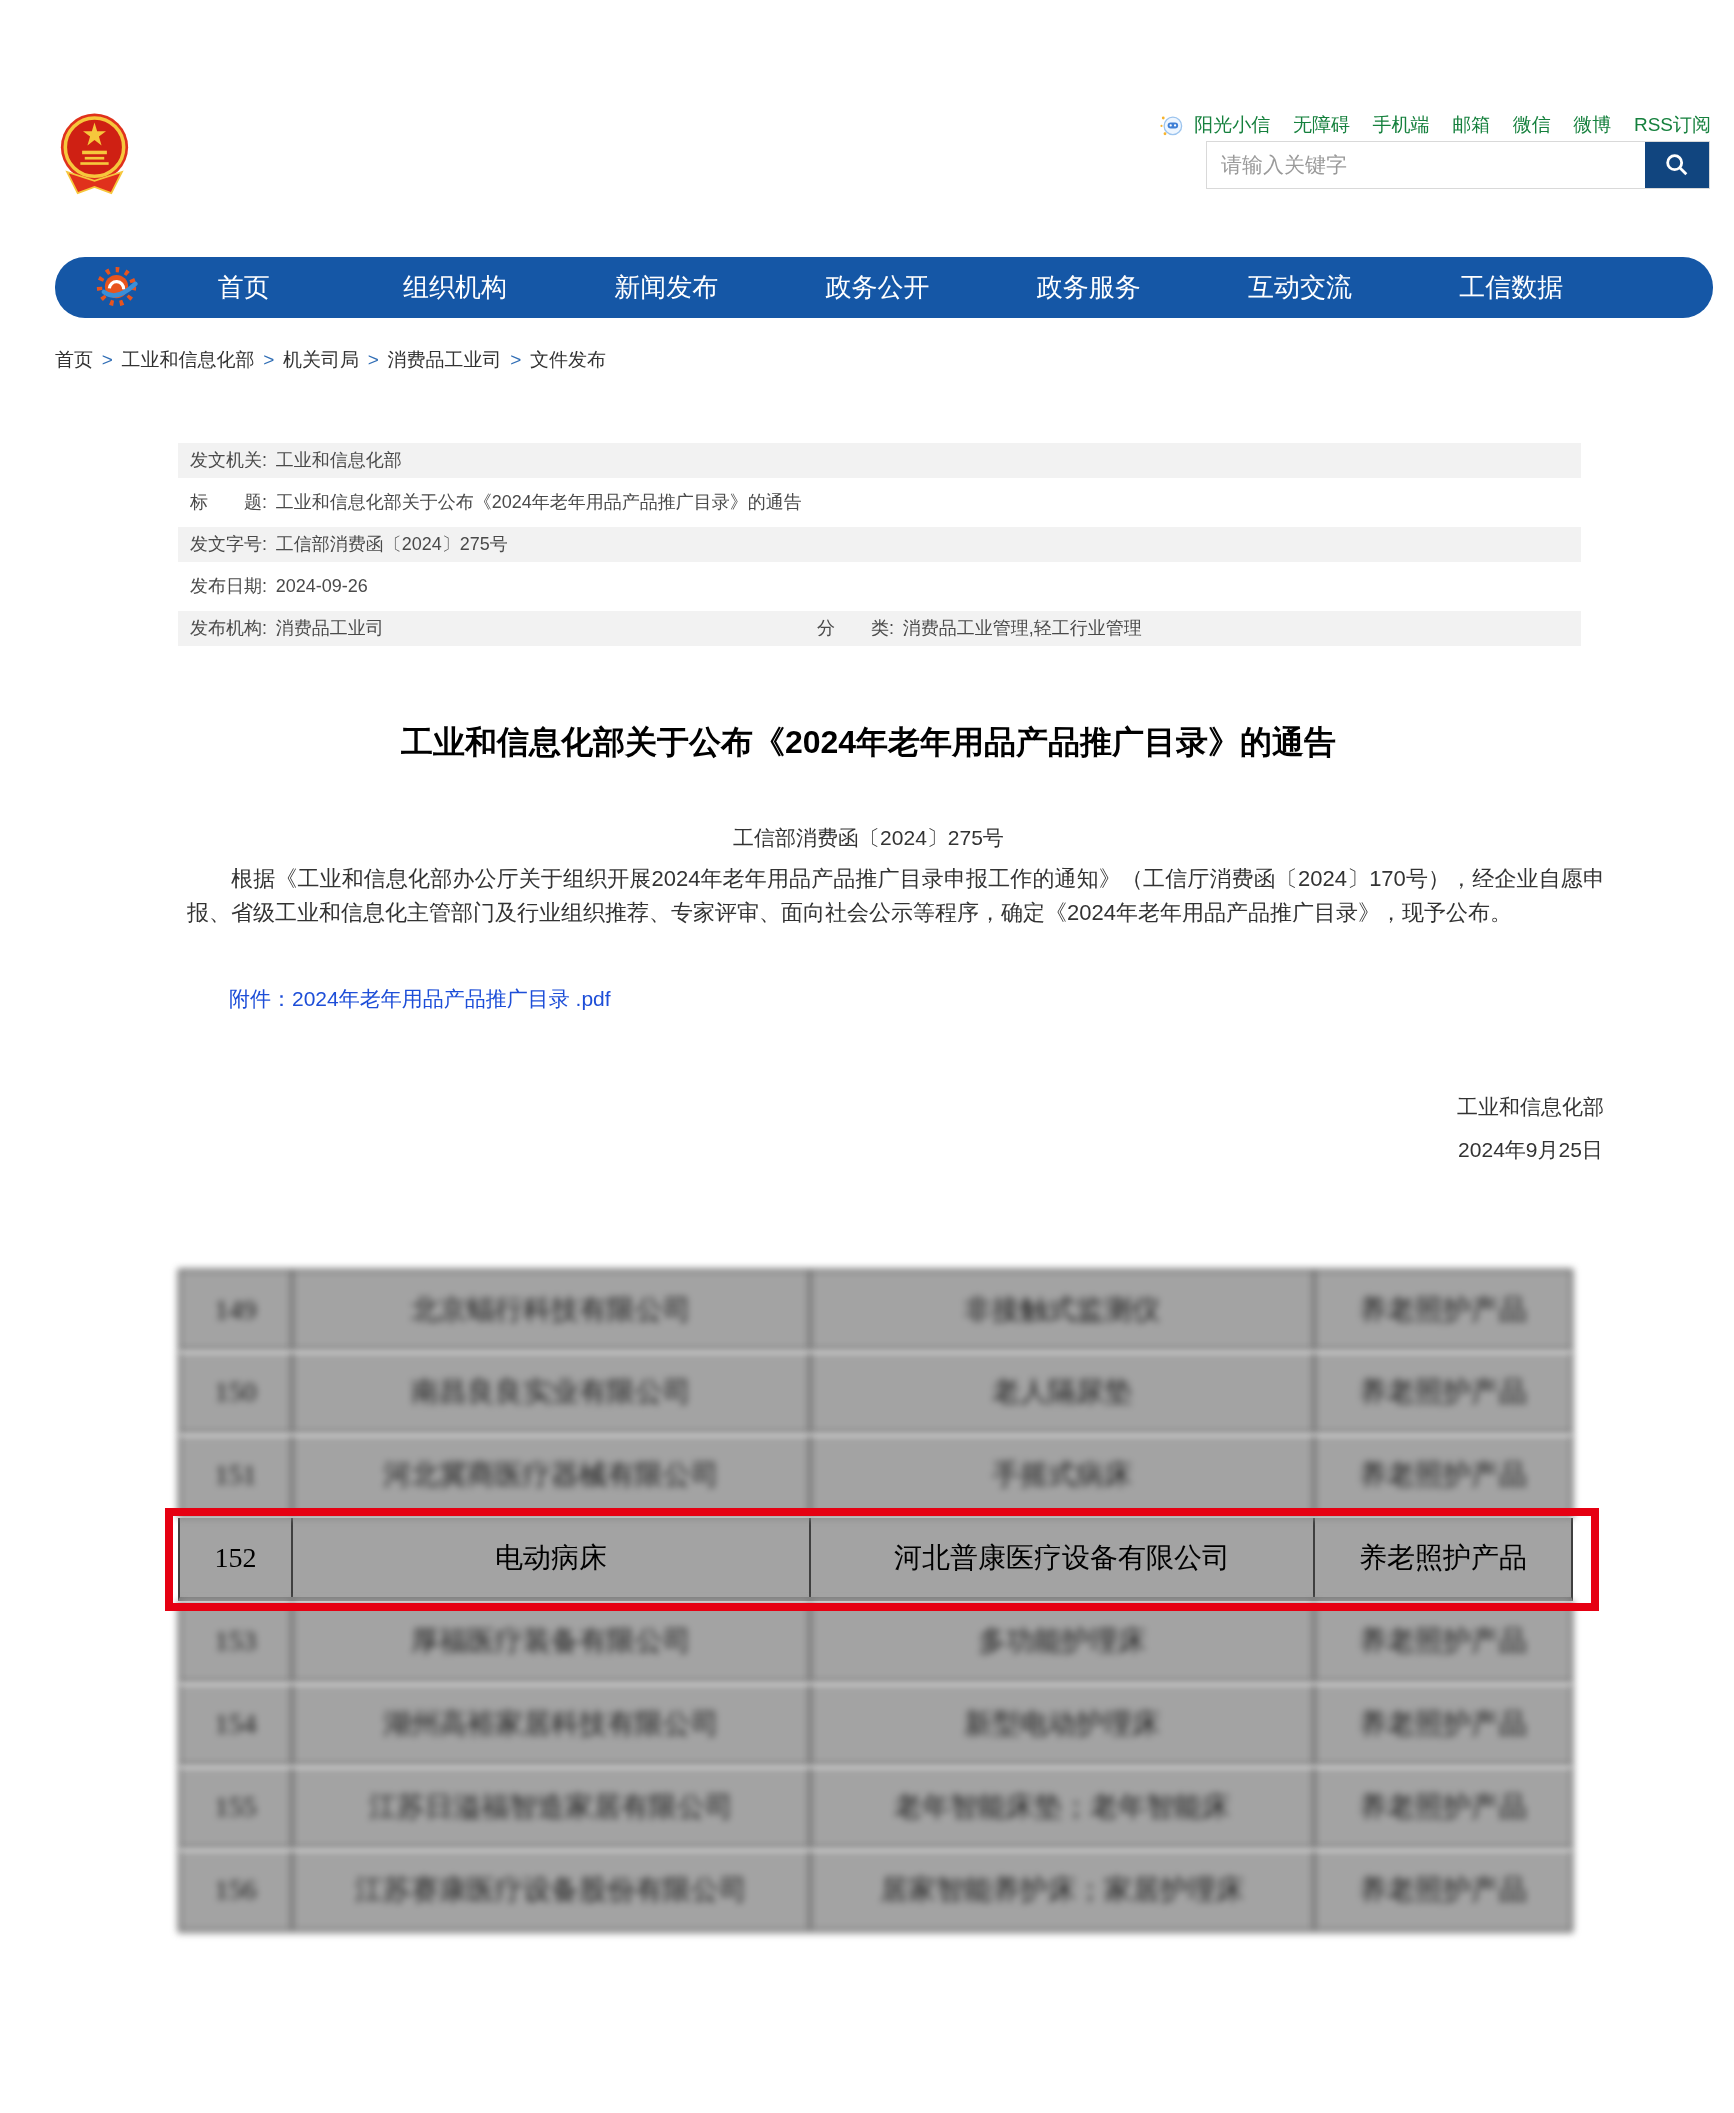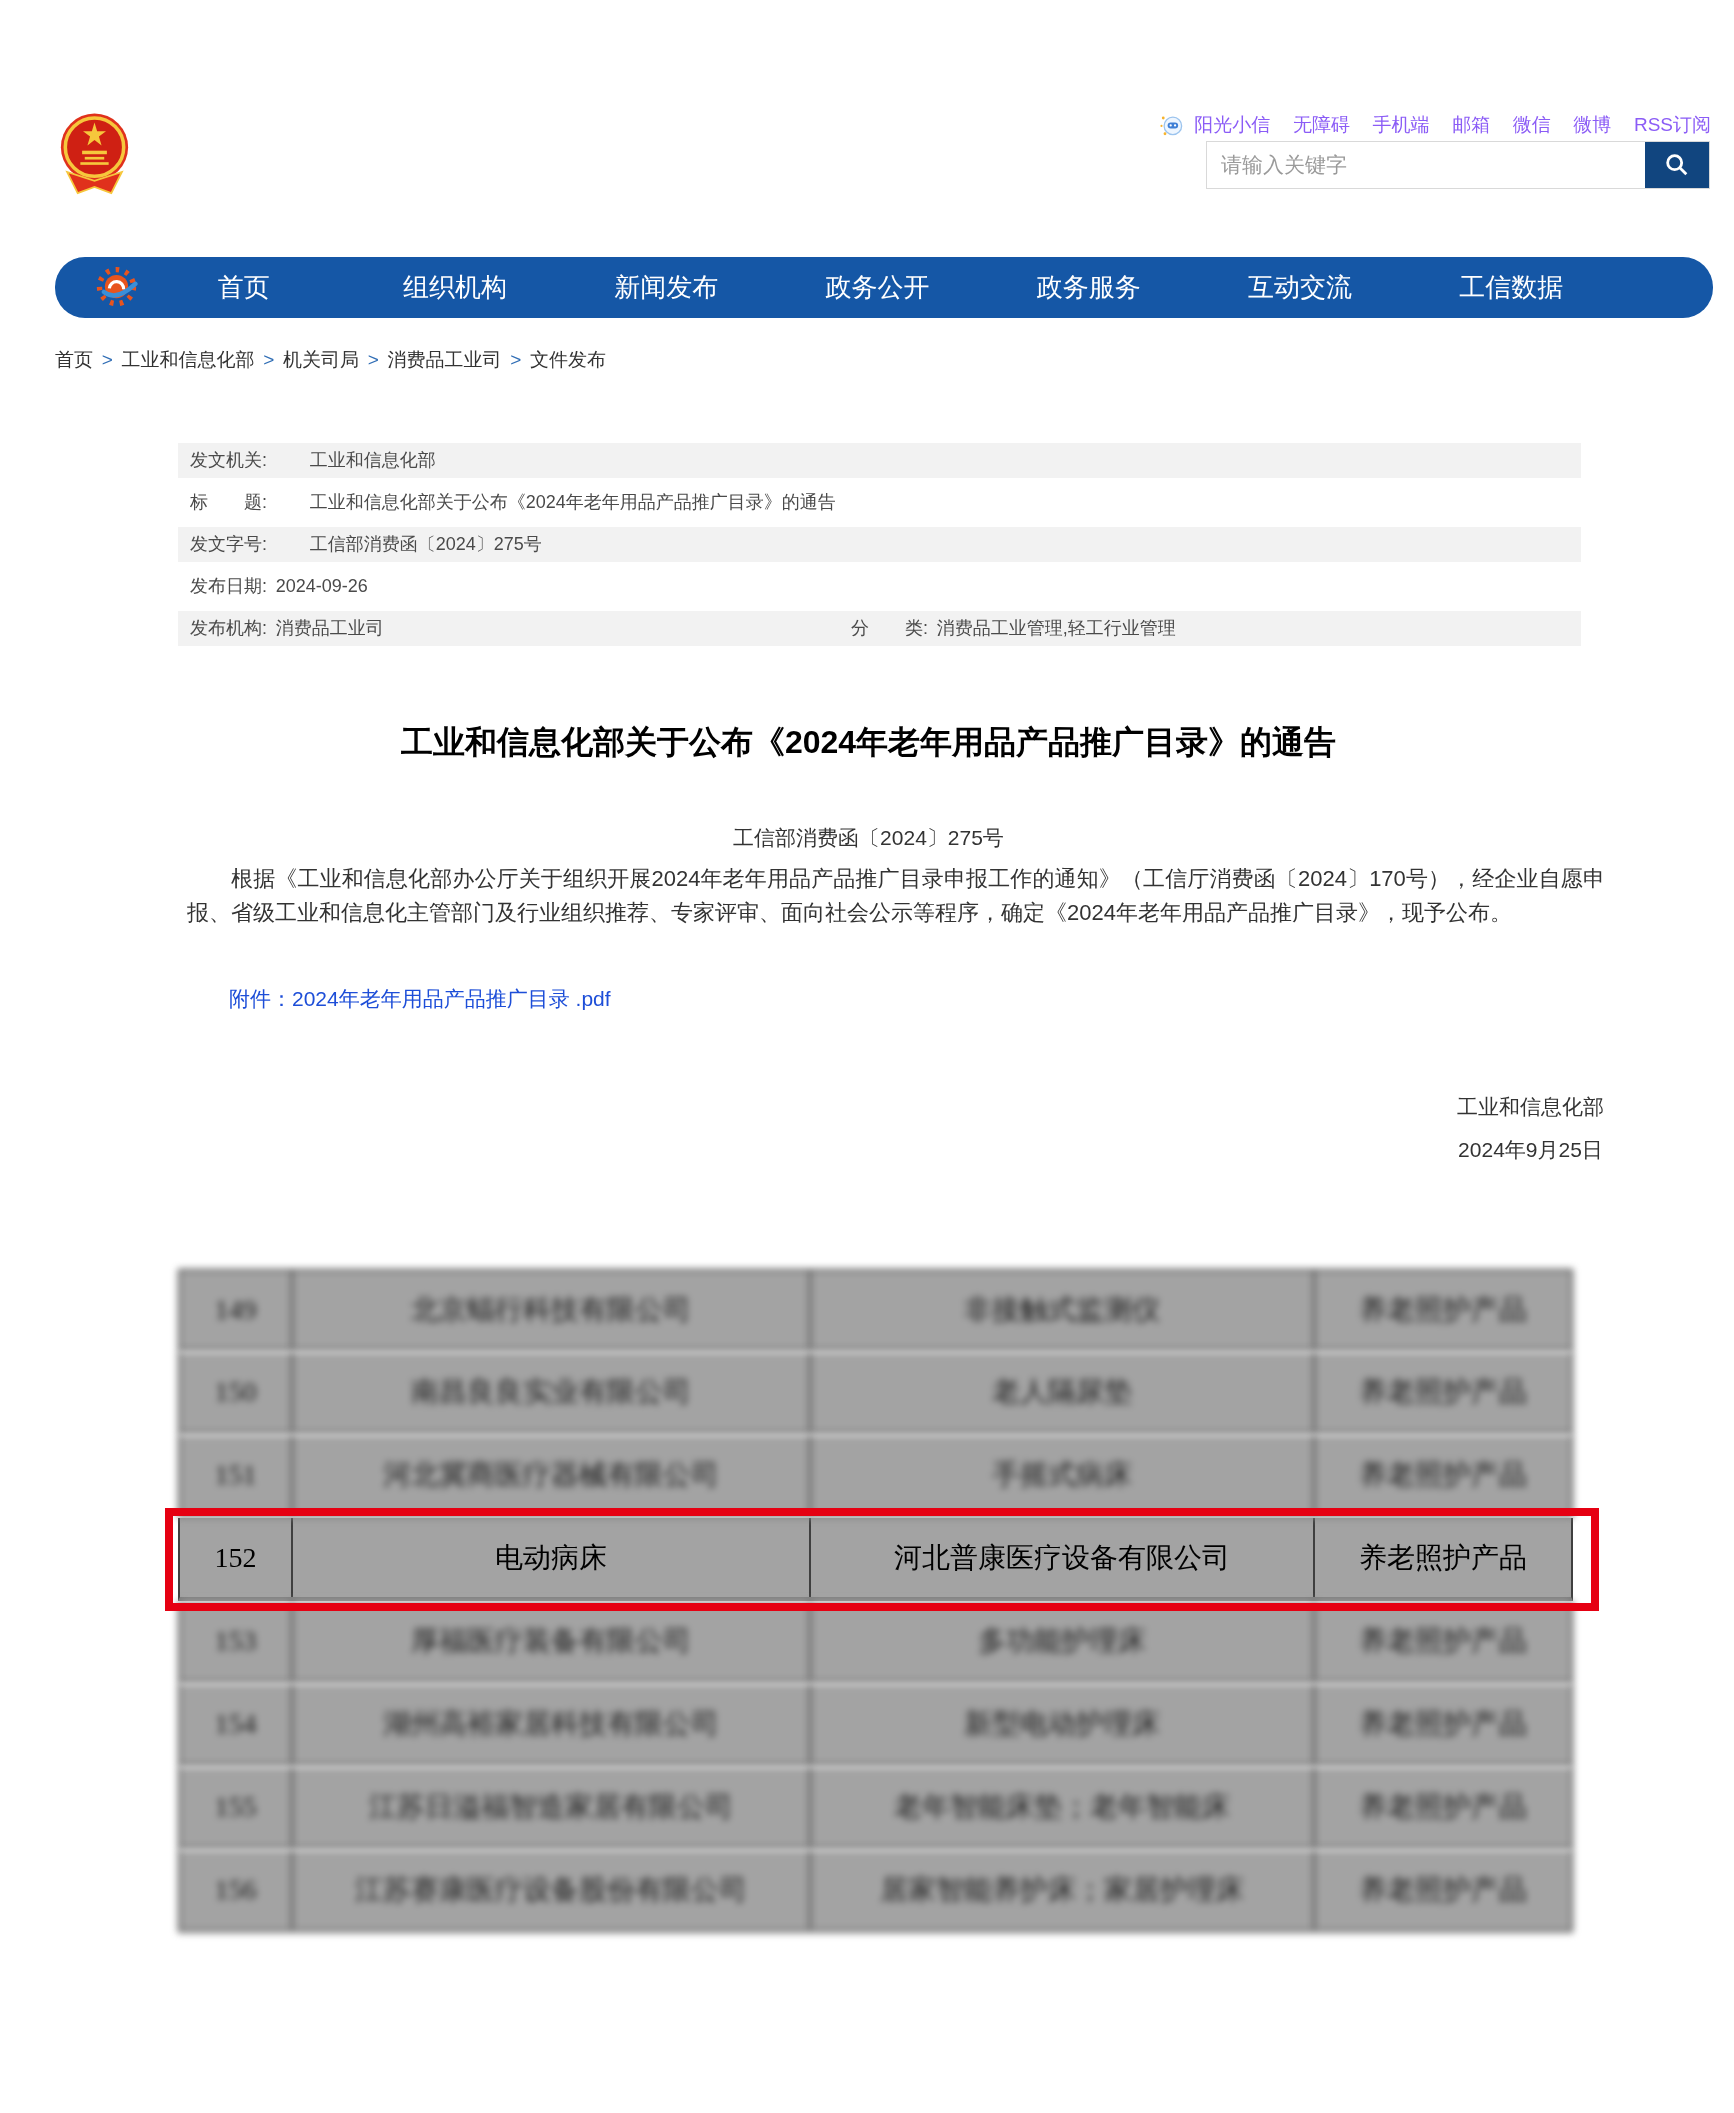--- a/index.html
+++ b/index.html
@@ -8,21 +8,21 @@
   a{text-decoration:none;color:inherit;}
 
   
   .brand{position:absolute;left:58px;top:110px;display:flex;align-items:flex-start;}
   .emblem{width:73px;height:92px;flex:0 0 auto;}
   .brand-text{margin-left:19px;}
   .site-title-cn{font-size:48px;font-weight:bold;color:#2153a3;letter-spacing:0.9px;line-height:52px;margin-top:3.5px;white-space:nowrap;}
   .site-title-en{font-size:18px;font-weight:600;color:#2153a3;margin-top:7px;white-space:nowrap;}
 
   .quick-links{position:absolute;top:111px;right:24px;display:flex;align-items:center;gap:22.6px;
-               font-size:19px;color:#8b5cf6;}
+               font-size:19px;color:#15803d;}
   .quick-links .robot{display:flex;align-items:center;margin-right:-14px;}
   .quick-links a{white-space:nowrap;}
 
   .search-bar{position:absolute;left:1206px;top:141px;width:504px;height:48px;
               border:0.9px solid #d9d9d9;background:#fff;display:flex;box-sizing:border-box;}
   .search-bar input{flex:1;border:none;outline:none;padding:0 14px;font-size:21px;color:#333;
                     font-family:inherit;background:transparent;}
   .search-bar input::placeholder{color:#9a9a9a;}
   .search-btn{width:64px;height:100%;background:#11457f;border:none;display:flex;
               align-items:center;justify-content:center;cursor:pointer;}
@@ -32,21 +32,21 @@
        border-radius:30px;display:flex;align-items:center;padding:0 96px 0 40px;box-sizing:border-box;}
   .nav-logo{width:43px;height:43px;flex:0 0 auto;}
   .nav-item{flex:1;text-align:center;color:#fff;font-size:26px;font-weight:500;white-space:nowrap;cursor:pointer;}
 
   
   .breadcrumb{position:absolute;left:55px;top:347px;font-size:19px;color:#333;display:flex;align-items:center;}
   .breadcrumb .sep{color:#2f6db5;margin:0 8.7px;}
 
   
   .meta{position:absolute;left:178px;top:443px;width:1403px;font-size:18px;color:#4a4a4a;}
-  .meta-row{height:35px;line-height:35px;margin-bottom:7px;padding-left:12px;display:flex;box-sizing:border-box;gap:34px;}
+  .meta-row{height:35px;line-height:35px;margin-bottom:7px;padding-left:12px;display:flex;box-sizing:border-box;}
   .meta-row.gray{background:#f2f2f2;}
   .meta-label{white-space:pre;margin-right:8.7px;}
   .meta-pair{display:flex;}
   .meta-pair.first{width:627px;flex:0 0 auto;}
 
   
   .article-title{position:absolute;left:156px;top:700px;width:1425px;text-align:center;
                  font-size:32px;font-weight:bold;color:#000;}
   .doc-number{position:absolute;left:156px;top:824px;width:1425px;text-align:center;font-size:21px;color:#333;}
   .paragraph{position:absolute;left:187px;top:862px;width:1418px;font-size:22px;color:#333;

